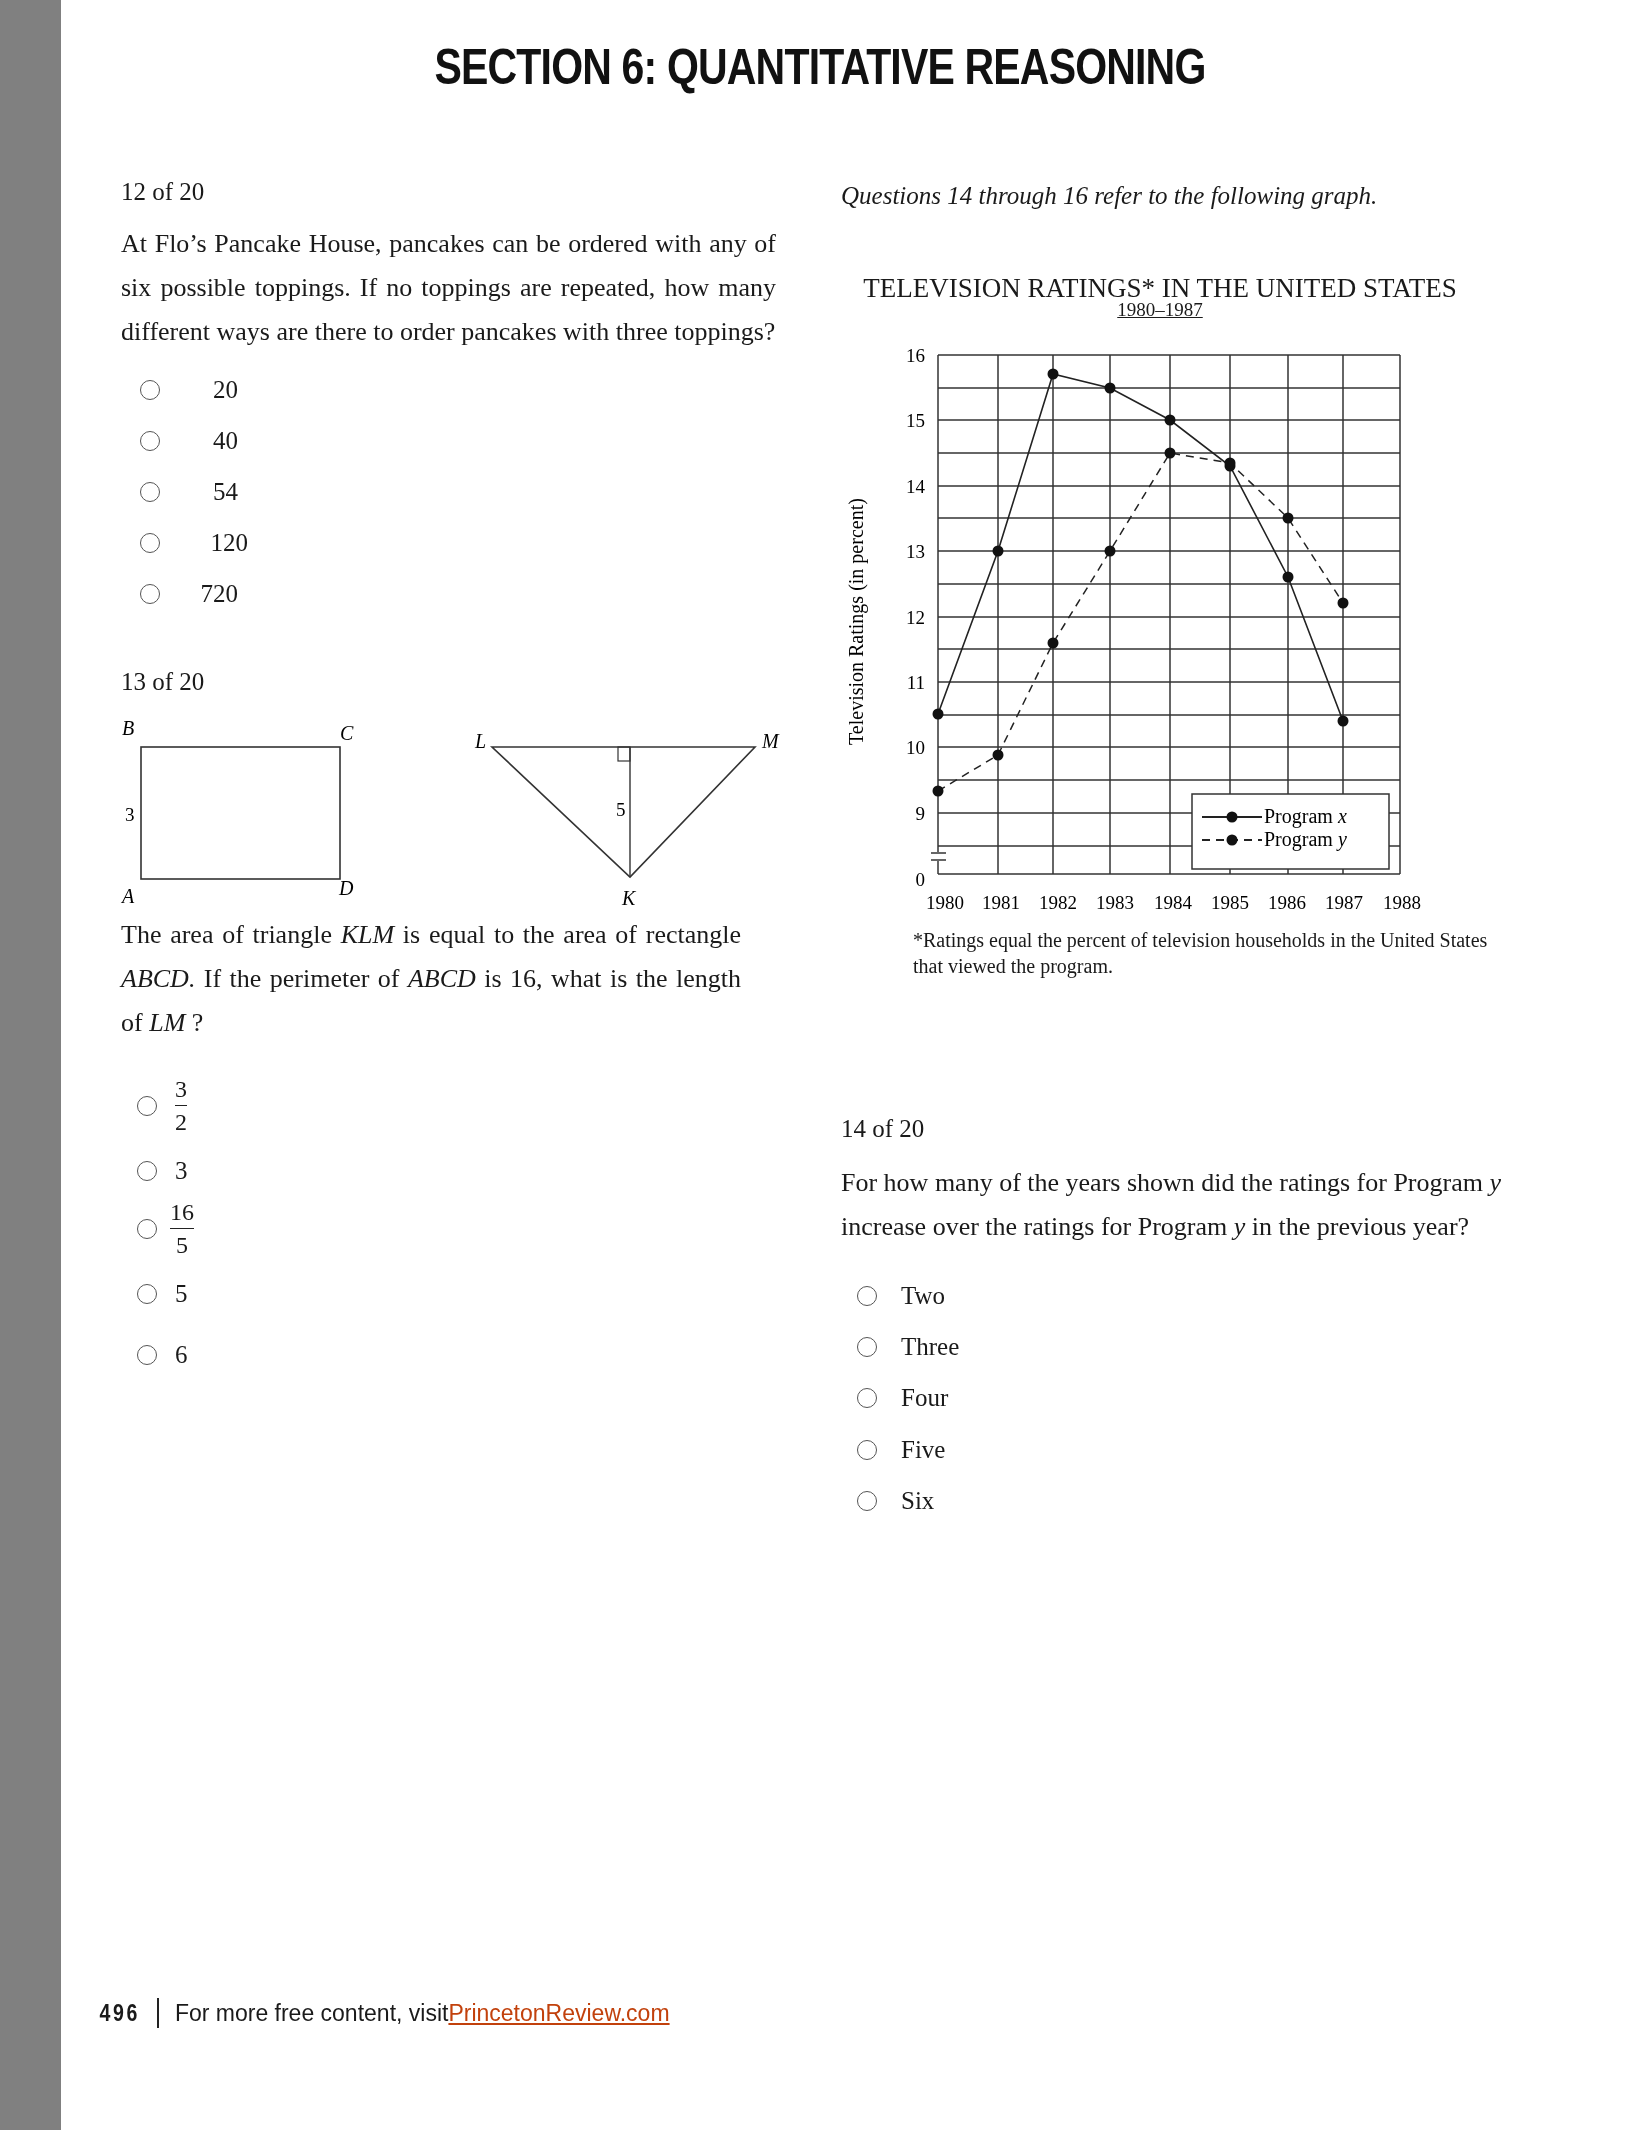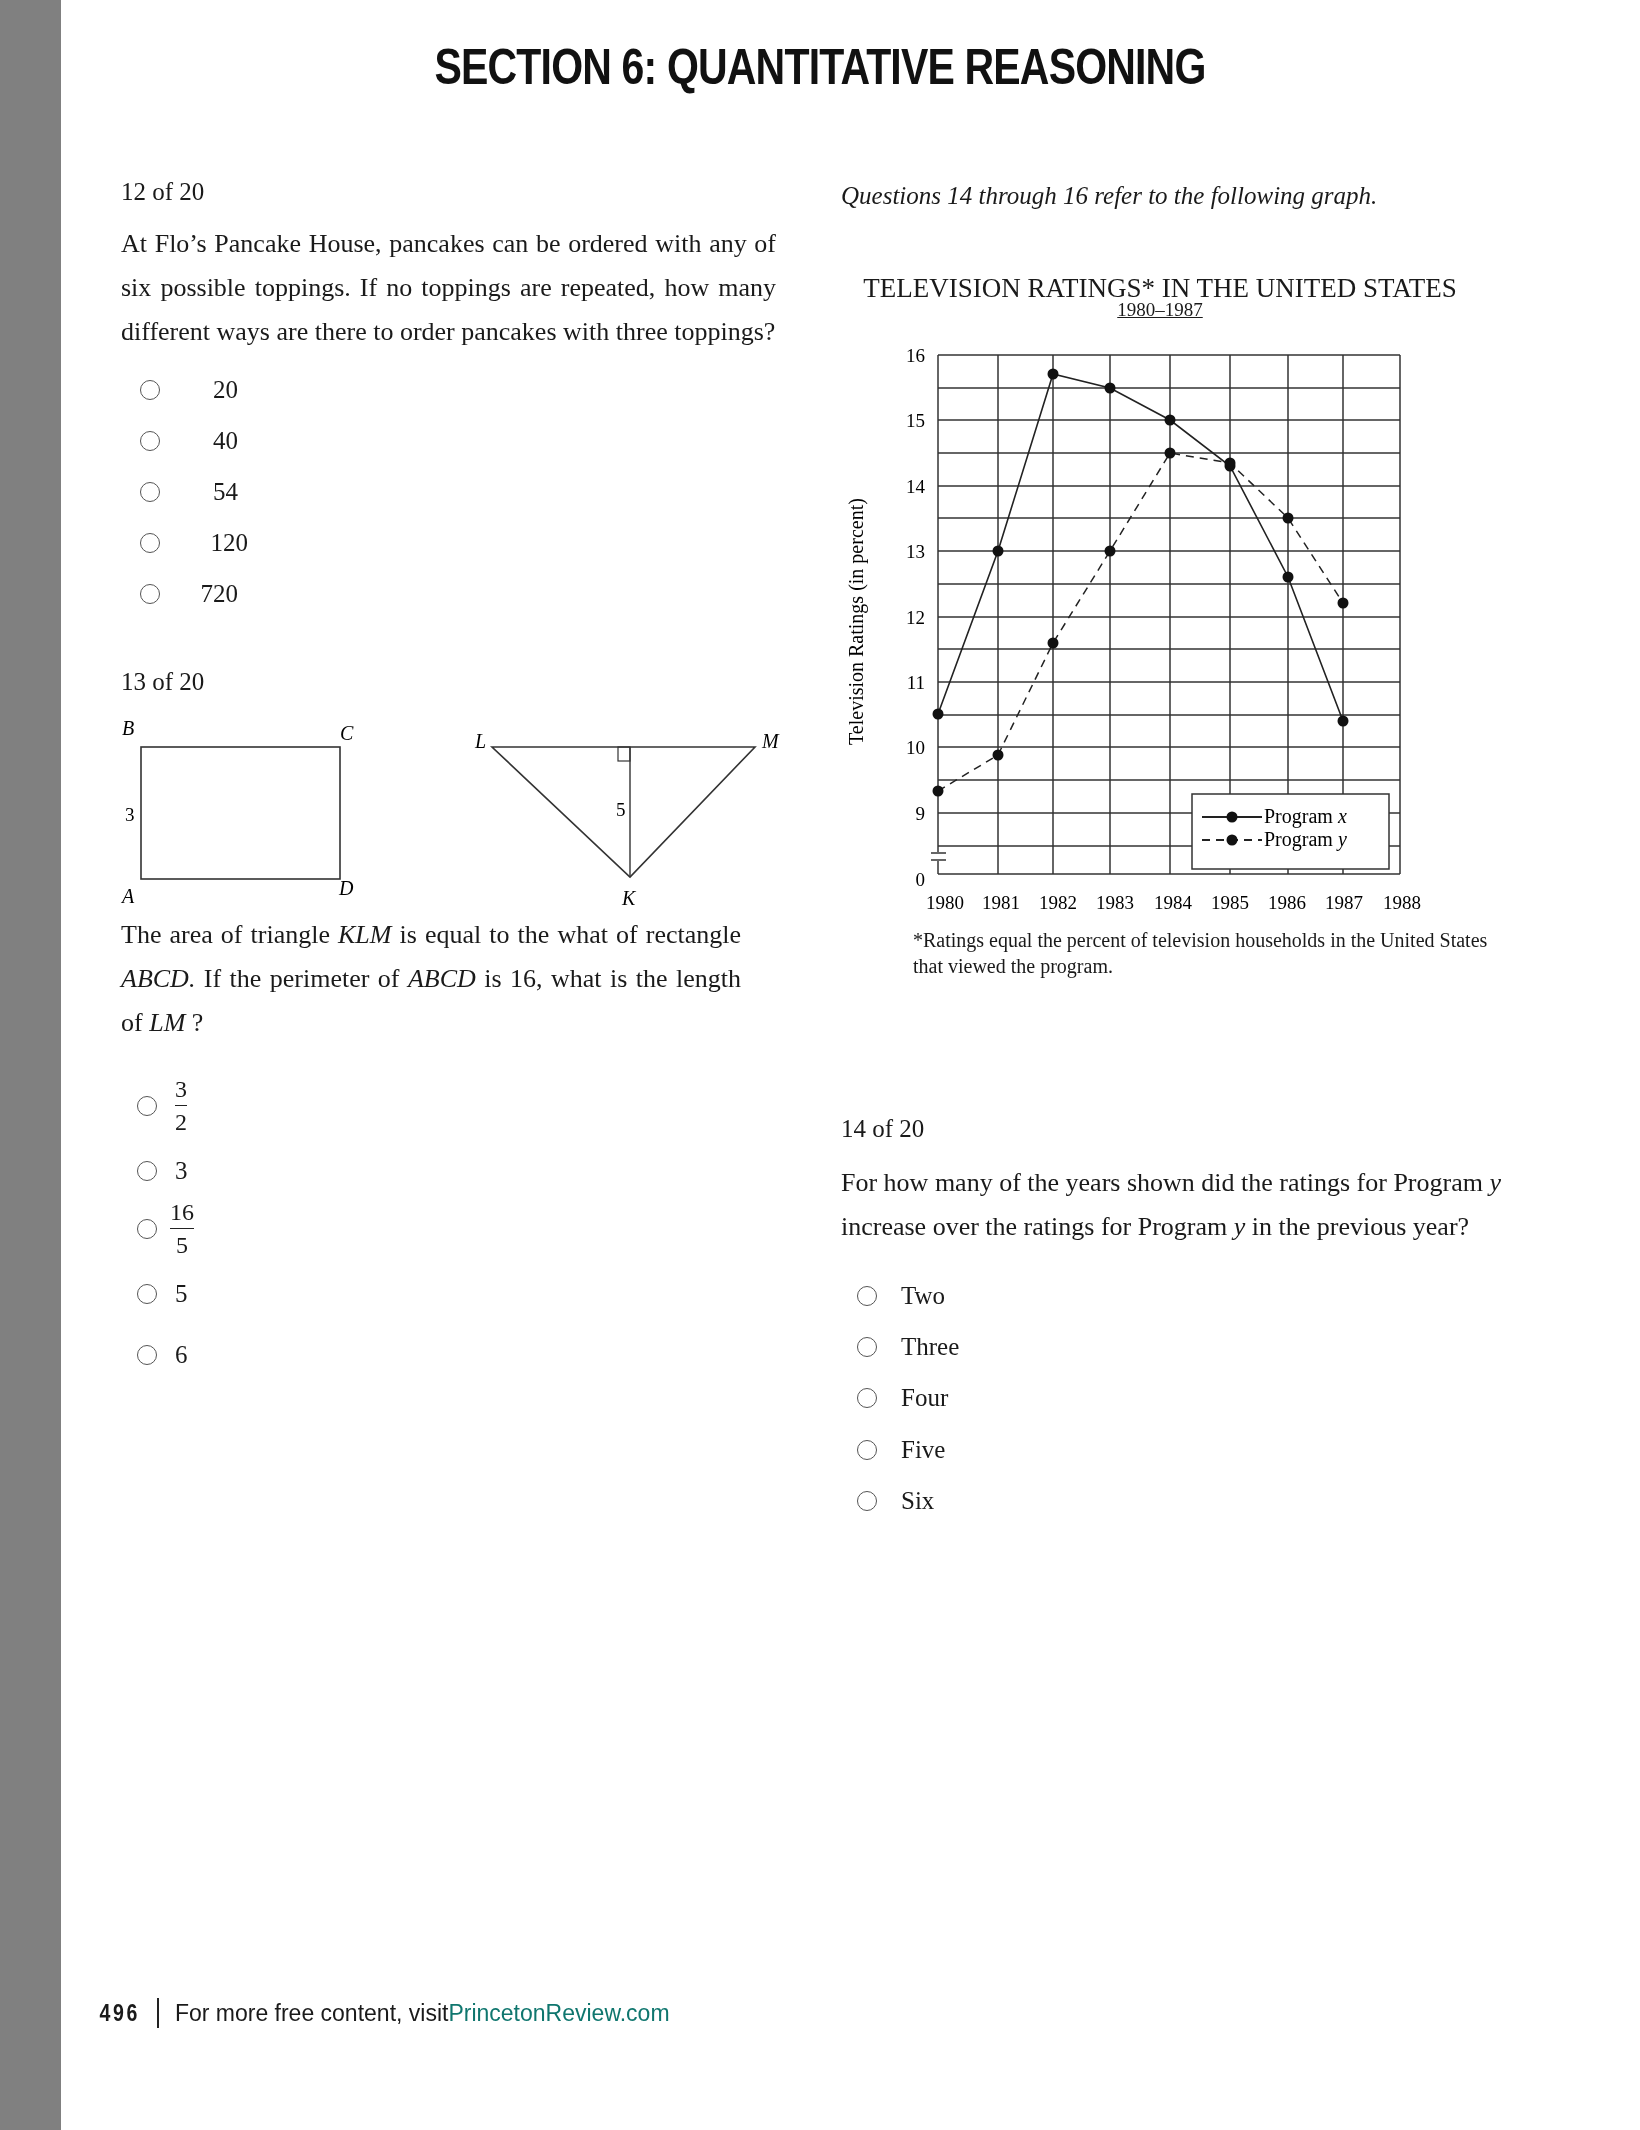--- a/index.html
+++ b/index.html
@@ -20,21 +20,21 @@
   .radio { width:20px; height:20px; border:1.5px solid #555; border-radius:50%; box-sizing:border-box; display:inline-block; }
   .frac { display:inline-flex; flex-direction:column; align-items:center; font-size:24px; line-height:28px; }
   .frac .bar { border-top:1.5px solid #222; width:100%; height:0; margin:2px 0; }
   .intro { position:absolute; font-family:"Liberation Serif", serif; font-style:italic; font-size:25px; }
   .chart-title { position:absolute; font-family:"Liberation Serif", serif; font-size:27px; text-align:center; }
   .footnote { position:absolute; font-family:"Liberation Serif", serif; font-size:20px; line-height:26px; }
   .footer { position:absolute; left:96px; top:1998px; display:flex; align-items:center;
     font-family:"Liberation Sans", sans-serif; font-size:23px; }
   .footer .pnum { font-weight:bold; letter-spacing:3px; transform:scaleX(0.85); }
   .footer .sep { width:1.5px; height:30px; background:#222; margin:0 16px 0 14px; }
-  .footer .link { color:#0f766e; }
+  .footer .link { text-decoration:underline; color:#c2410c; }
   .footer .txt { transform-origin:0 50%; }
   svg text { font-family:"Liberation Serif", serif; }
 </style>
 </head>
 <body>
 
 <div class="side-bar"></div>
 
 <div class="page-title">SECTION 6: QUANTITATIVE REASONING</div>
 
@@ -77,21 +77,21 @@
 
   <polygon points="382,42 645,42 520,172" fill="none" stroke="#333" stroke-width="1.6"></polygon>
   <line x1="520" y1="42" x2="520" y2="172" stroke="#333" stroke-width="1.4"></line>
   <rect x="508" y="42" width="12" height="14" fill="none" stroke="#333" stroke-width="1.2"></rect>
   <text x="365" y="43" font-size="20" font-style="italic">L</text>
   <text x="652" y="43" font-size="20" font-style="italic">M</text>
   <text x="512" y="200" font-size="20" font-style="italic">K</text>
   <text x="506" y="111" font-size="19">5</text>
 </svg>
 
-<div class="qtext" style="left:121px;top:913px;width:620px;"><span>The area of triangle </span><i>KLM</i><span> is equal to the what of rectangle </span><i>ABCD.</i><span> If the perimeter of </span><i>ABCD</i><span> is 16, what is the length of </span><i>LM</i><span> ?</span></div>
+<div class="qtext" style="left:121px;top:913px;width:620px;"><span>The area of triangle </span><i>KLM</i><span> is equal to the area of rectangle </span><i>ABCD.</i><span> If the perimeter of </span><i>ABCD</i><span> is 16, what is the length of </span><i>LM</i><span> ?</span></div>
 
 <div>
   <div class="opt" style="left:137px;top:1075px;">
     <span class="radio"></span>
     <span class="frac" style="margin-left:18px;">
       <span>3</span>
       <span class="bar"></span>
       <span>2</span>
     </span>
   </div>

